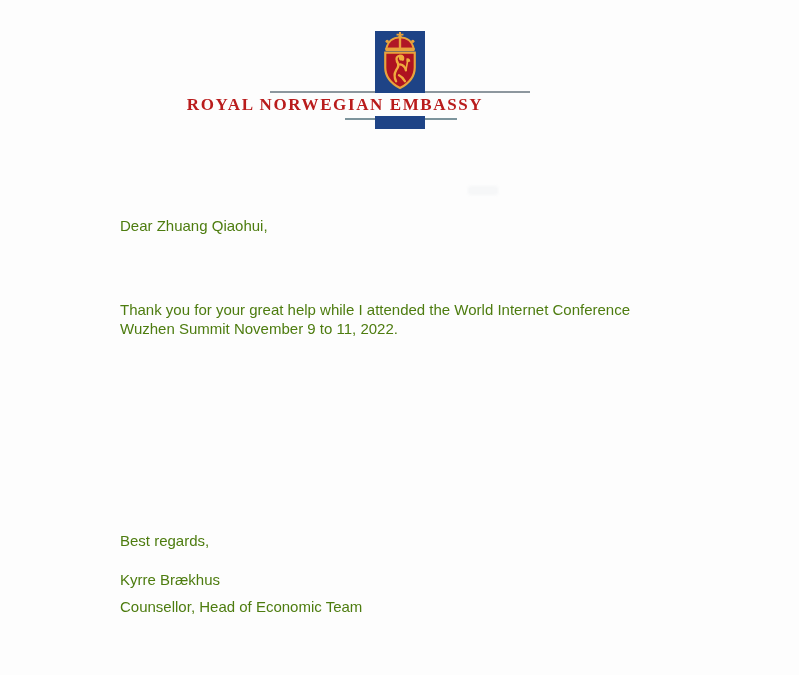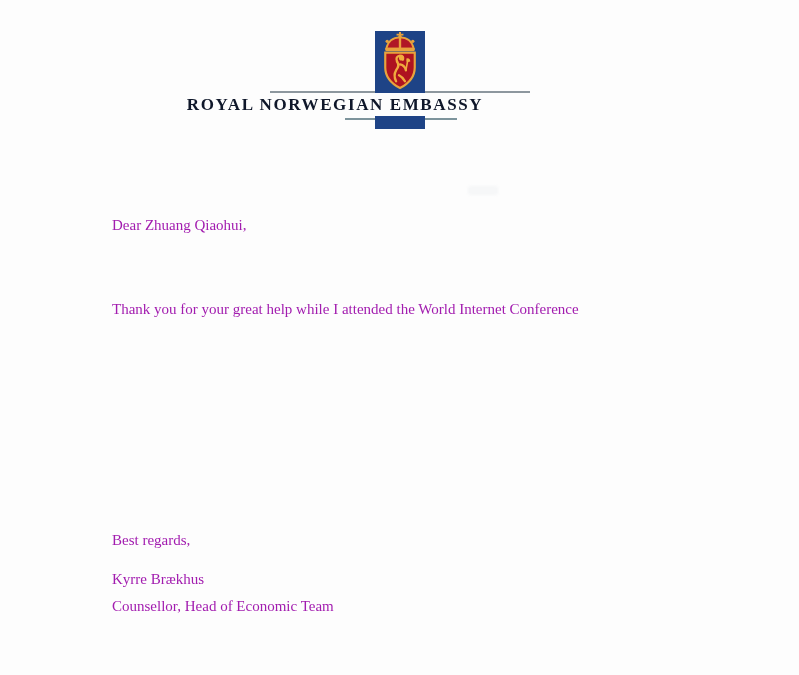--- a/index.html
+++ b/index.html
@@ -52,34 +52,33 @@
   }
   .embassy-name {
     position: absolute;
     left: 0; top: 95px;
     width: 670px;
     text-align: center;
     font-family: "Liberation Serif", serif;
     font-weight: bold;
     font-size: 17px;
     letter-spacing: 1.6px;
-    color: #0f172a;
+    color: #b91c1c;
     z-index: 4;
     white-space: nowrap;
   }
 
   
   .letter-text {
     position: absolute;
-    left: 112px;
+    left: 120px;
     font-size: 15px;
     line-height: 19px;
-    color: #a21caf;
+    color: #4d7c0f;
     white-space: nowrap;
-    font-family: Liberation Serif, serif;
   }
   .greeting   { top: 216px; }
   .para-1     { top: 268px; margin-top: 32px; }
   .para-2     { top: 326px; }
   .closing    { top: 531px; text-align: right; }
   .sig-name   { top: 570px; }
   .sig-title  { top: 597px; }
 
   .scan-smudge {
     position: absolute;
@@ -129,20 +128,21 @@
   </svg>
 
   <div class="embassy-name">ROYAL NORWEGIAN EMBASSY</div>
 
   <div class="scan-smudge"></div>
 
   <div class="letter-text greeting">Dear Zhuang Qiaohui,</div>
 
   <div class="letter-text para-1">
     <div>Thank you for your great help while I attended the World Internet Conference</div>
+    <div>Wuzhen Summit November 9 to 11, 2022.</div>
   </div>
 
 
   <div class="letter-text closing">Best regards,</div>
 
   <div class="letter-text sig-name">Kyrre Brækhus</div>
 
   <div class="letter-text sig-title">Counsellor, Head of Economic Team</div>
 
 </div>

